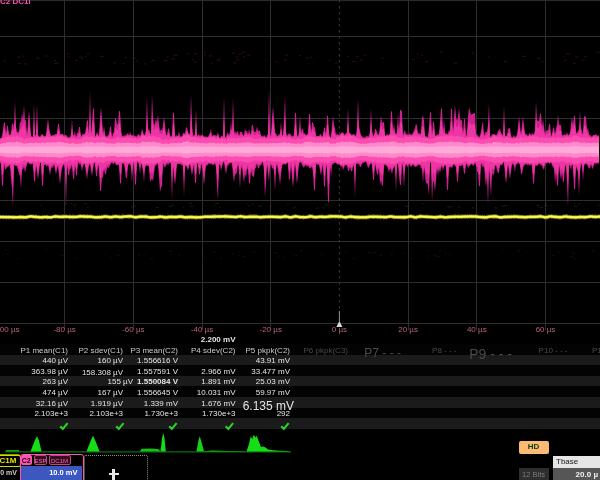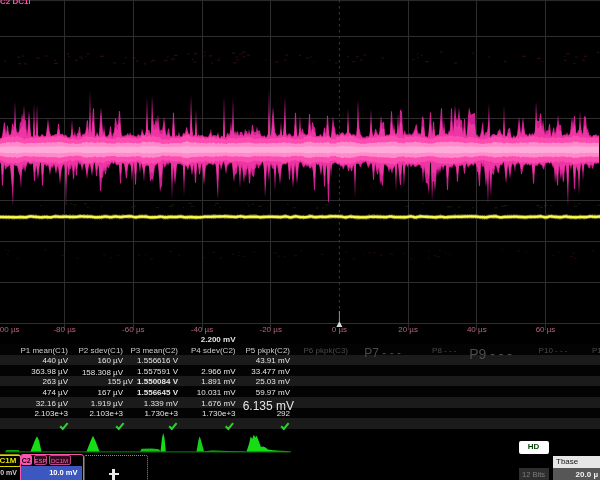--- a/index.html
+++ b/index.html
@@ -86,21 +86,21 @@
     <div style="position:absolute;right:422px;top:366.7px;font-size:8px;color:#e4e4e4;font-weight:normal;white-space:nowrap">1.557591 V</div>
     <div style="position:absolute;right:364.5px;top:366.7px;font-size:8px;color:#e4e4e4;font-weight:normal;white-space:nowrap">2.966 mV</div>
     <div style="position:absolute;right:310px;top:366.7px;font-size:8px;color:#e4e4e4;font-weight:normal;white-space:nowrap">33.477 mV</div>
     <div style="position:absolute;right:532px;top:377.3px;font-size:8px;color:#e4e4e4;font-weight:normal;white-space:nowrap">263 µV</div>
     <div style="position:absolute;right:467px;top:377.3px;font-size:8px;color:#e4e4e4;font-weight:normal;white-space:nowrap">155 µV</div>
     <div style="position:absolute;right:422px;top:377.3px;font-size:8px;color:#e4e4e4;font-weight:bold;white-space:nowrap">1.550084 V</div>
     <div style="position:absolute;right:364.5px;top:377.3px;font-size:8px;color:#e4e4e4;font-weight:normal;white-space:nowrap">1.891 mV</div>
     <div style="position:absolute;right:310px;top:377.3px;font-size:8px;color:#e4e4e4;font-weight:normal;white-space:nowrap">25.03 mV</div>
     <div style="position:absolute;right:532px;top:387.9px;font-size:8px;color:#e4e4e4;font-weight:normal;white-space:nowrap">474 µV</div>
     <div style="position:absolute;right:477px;top:387.9px;font-size:8px;color:#e4e4e4;font-weight:normal;white-space:nowrap">167 µV</div>
-    <div style="position:absolute;right:422px;top:387.9px;font-size:8px;color:#e4e4e4;font-weight:bold;white-space:nowrap">1.556645 V</div>
+    <div style="position:absolute;right:422px;top:387.9px;font-size:8px;color:#e4e4e4;font-weight:normal;white-space:nowrap">1.556645 V</div>
     <div style="position:absolute;right:364.5px;top:387.9px;font-size:8px;color:#e4e4e4;font-weight:normal;white-space:nowrap">10.031 mV</div>
     <div style="position:absolute;right:310px;top:387.9px;font-size:8px;color:#e4e4e4;font-weight:normal;white-space:nowrap">59.97 mV</div>
     <div style="position:absolute;right:532px;top:398.5px;font-size:8px;color:#e4e4e4;font-weight:normal;white-space:nowrap">32.16 µV</div>
     <div style="position:absolute;right:477px;top:398.5px;font-size:8px;color:#e4e4e4;font-weight:normal;white-space:nowrap">1.919 µV</div>
     <div style="position:absolute;right:422px;top:398.5px;font-size:8px;color:#e4e4e4;font-weight:normal;white-space:nowrap">1.339 mV</div>
     <div style="position:absolute;right:364.5px;top:398.5px;font-size:8px;color:#e4e4e4;font-weight:normal;white-space:nowrap">1.676 mV</div>
     <div style="position:absolute;right:306px;top:398.5px;font-size:12px;color:#e4e4e4;font-weight:normal;white-space:nowrap">6.135 mV</div>
     <div style="position:absolute;right:532px;top:409.1px;font-size:8px;color:#e4e4e4;font-weight:normal;white-space:nowrap">2.103e+3</div>
     <div style="position:absolute;right:477px;top:409.1px;font-size:8px;color:#e4e4e4;font-weight:normal;white-space:nowrap">2.103e+3</div>
     <div style="position:absolute;right:422px;top:409.1px;font-size:8px;color:#e4e4e4;font-weight:normal;white-space:nowrap">1.730e+3</div>
@@ -112,20 +112,20 @@
 <div style="position:absolute;left:0px;top:469px;width:17px;font-size:7px;font-weight:bold;color:#cfcfcf;text-align:right">0 mV</div>
 <div style="position:absolute;left:19.5px;top:453.5px;width:62px;height:30px;border:1px solid #ff55b0;border-radius:3px"></div>
 <div style="position:absolute;left:21px;top:454.5px;width:10.5px;height:10.5px;background:#ff55b0;border-radius:2px;color:#10000a;font-size:7px;font-weight:bold;text-align:center;line-height:11px">C2</div>
 <div style="position:absolute;left:33.5px;top:454.5px;width:13.5px;height:10.5px;border:1px solid #c04488;background:#380a20;border-radius:2px;color:#f070b8;font-size:6px;text-align:center;line-height:11px;box-sizing:border-box">ESP</div>
 <div style="position:absolute;left:48.5px;top:454.5px;width:22px;height:10.5px;border:1px solid #c04488;background:#380a20;border-radius:2px;color:#ef6bb4;font-size:6px;text-align:center;line-height:11px;box-sizing:border-box">DC1M</div>
 <div style="position:absolute;left:20.5px;top:466px;width:61px;height:13.5px;background:#3c58c0"></div>
 <div style="position:absolute;left:20.5px;top:468px;width:57px;font-size:7.5px;font-weight:bold;color:#fff;text-align:right">10.0 mV</div>
 <div style="position:absolute;left:84px;top:455px;width:62px;height:25px;border:1px dotted #8d8d8d;border-radius:2px"></div>
 <div style="position:absolute;left:112.2px;top:468.5px;width:2.9px;height:11px;background:#e9e9e9"></div>
 <div style="position:absolute;left:108.6px;top:472.5px;width:10px;height:2.9px;background:#e9e9e9"></div>
-<div style="position:absolute;left:518.5px;top:441px;width:30px;height:12.5px;background:#ffffff;border-radius:2px;color:#073f07;font-size:8px;font-weight:bold;text-align:center;line-height:12.5px">HD</div>
+<div style="position:absolute;left:518.5px;top:441px;width:30px;height:12.5px;background:#fdba74;border-radius:2px;color:#073f07;font-size:8px;font-weight:bold;text-align:center;line-height:12.5px">HD</div>
 <div style="position:absolute;left:518.5px;top:468px;width:30px;height:12px;background:#2e2e2e"></div>
 <div style="position:absolute;left:516px;top:469.5px;width:35px;font-size:7.5px;color:#7d7d7d;text-align:center">12 Bits</div>
 <div style="position:absolute;left:553px;top:455.5px;width:47px;height:12.5px;background:#e6e6e6;color:#141414;font-size:8px;padding-left:3px;line-height:12.5px">Tbase</div>
 <div style="position:absolute;left:553px;top:468px;width:47px;height:12px;background:#565656"></div>
 <div style="position:absolute;left:553px;top:469.5px;width:45px;font-size:8px;font-weight:bold;color:#f4f4f4;text-align:right">20.0 µ</div>
 
 <div style="position:absolute;left:0px;top:-3px;width:30px;overflow:hidden;white-space:nowrap;font-size:8px;font-weight:bold;color:#ff51ad">C2 DC1M</div>
 </div>
 </body></html>

